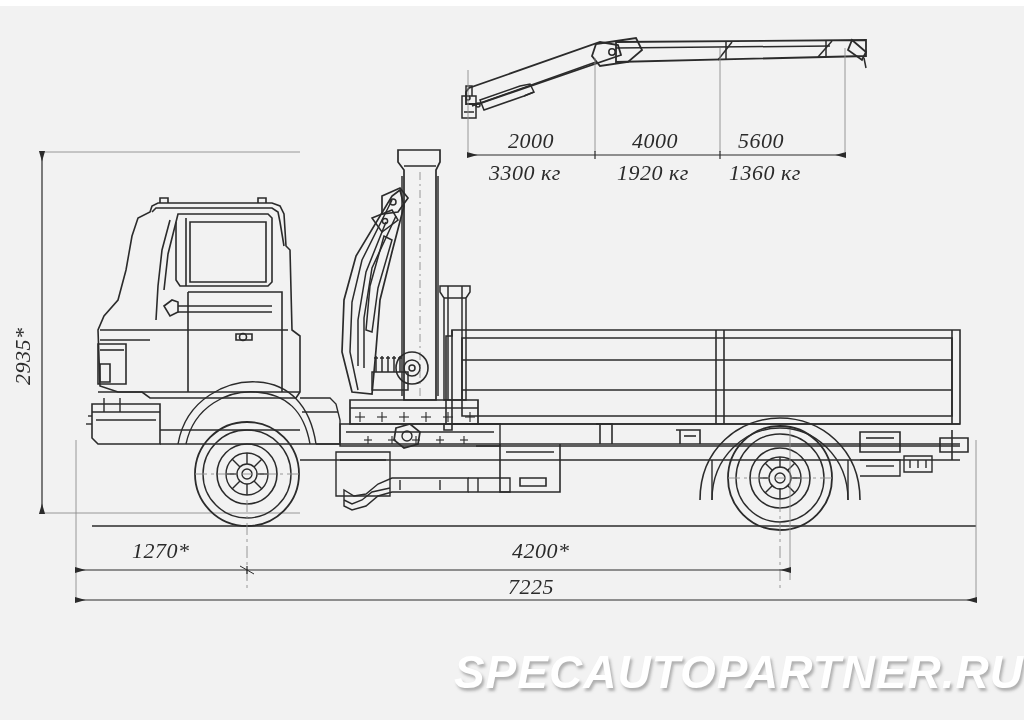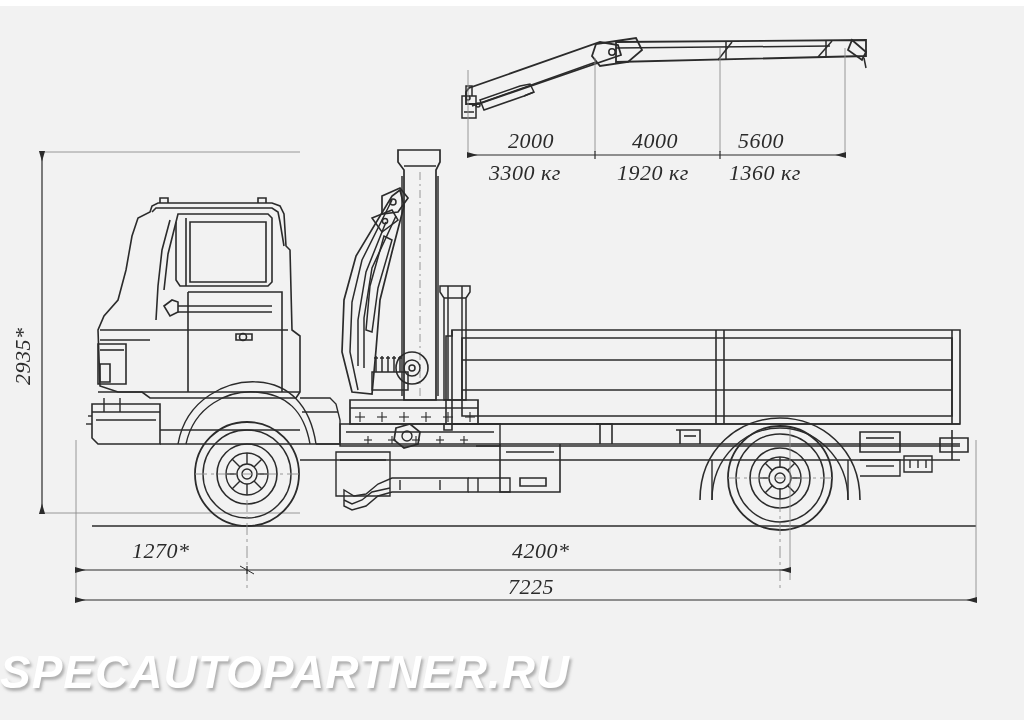--- a/index.html
+++ b/index.html
@@ -4,21 +4,21 @@
 <style>
   html,body{margin:0;padding:0;background:#ffffff;}
   body{width:1024px;height:726px;overflow:hidden;
        font-family:"Liberation Serif",serif;}
   #stage{position:relative;width:1024px;height:579px;background:#ffffff;}
   #scan{position:absolute;left:0;top:6px;width:1024px;height:714px;
         background:#f2f2f2;}
   svg.draw{position:absolute;left:0;top:0;width:1024px;height:726px;}
   .dimtext{font-family:"Liberation Serif",serif;font-style:italic;
            font-size:22px;fill:#2b2b2b;letter-spacing:.5px;}
-  .wm{position:absolute;left:0;top:645px;width:1024px;text-align:left;
+  .wm{position:absolute;left:0;top:645px;width:1024px;text-align:right;
       font-family:"Liberation Sans",sans-serif;font-style:italic;
       font-weight:bold;font-size:46px;letter-spacing:1px;color:#ffffff;
       text-shadow:2px 3px 3px rgba(120,120,120,.55);
       -webkit-text-stroke:0;user-select:none;}
 </style>
 </head>
 <body>
 
 <div id="stage">
   <div id="scan"></div>

